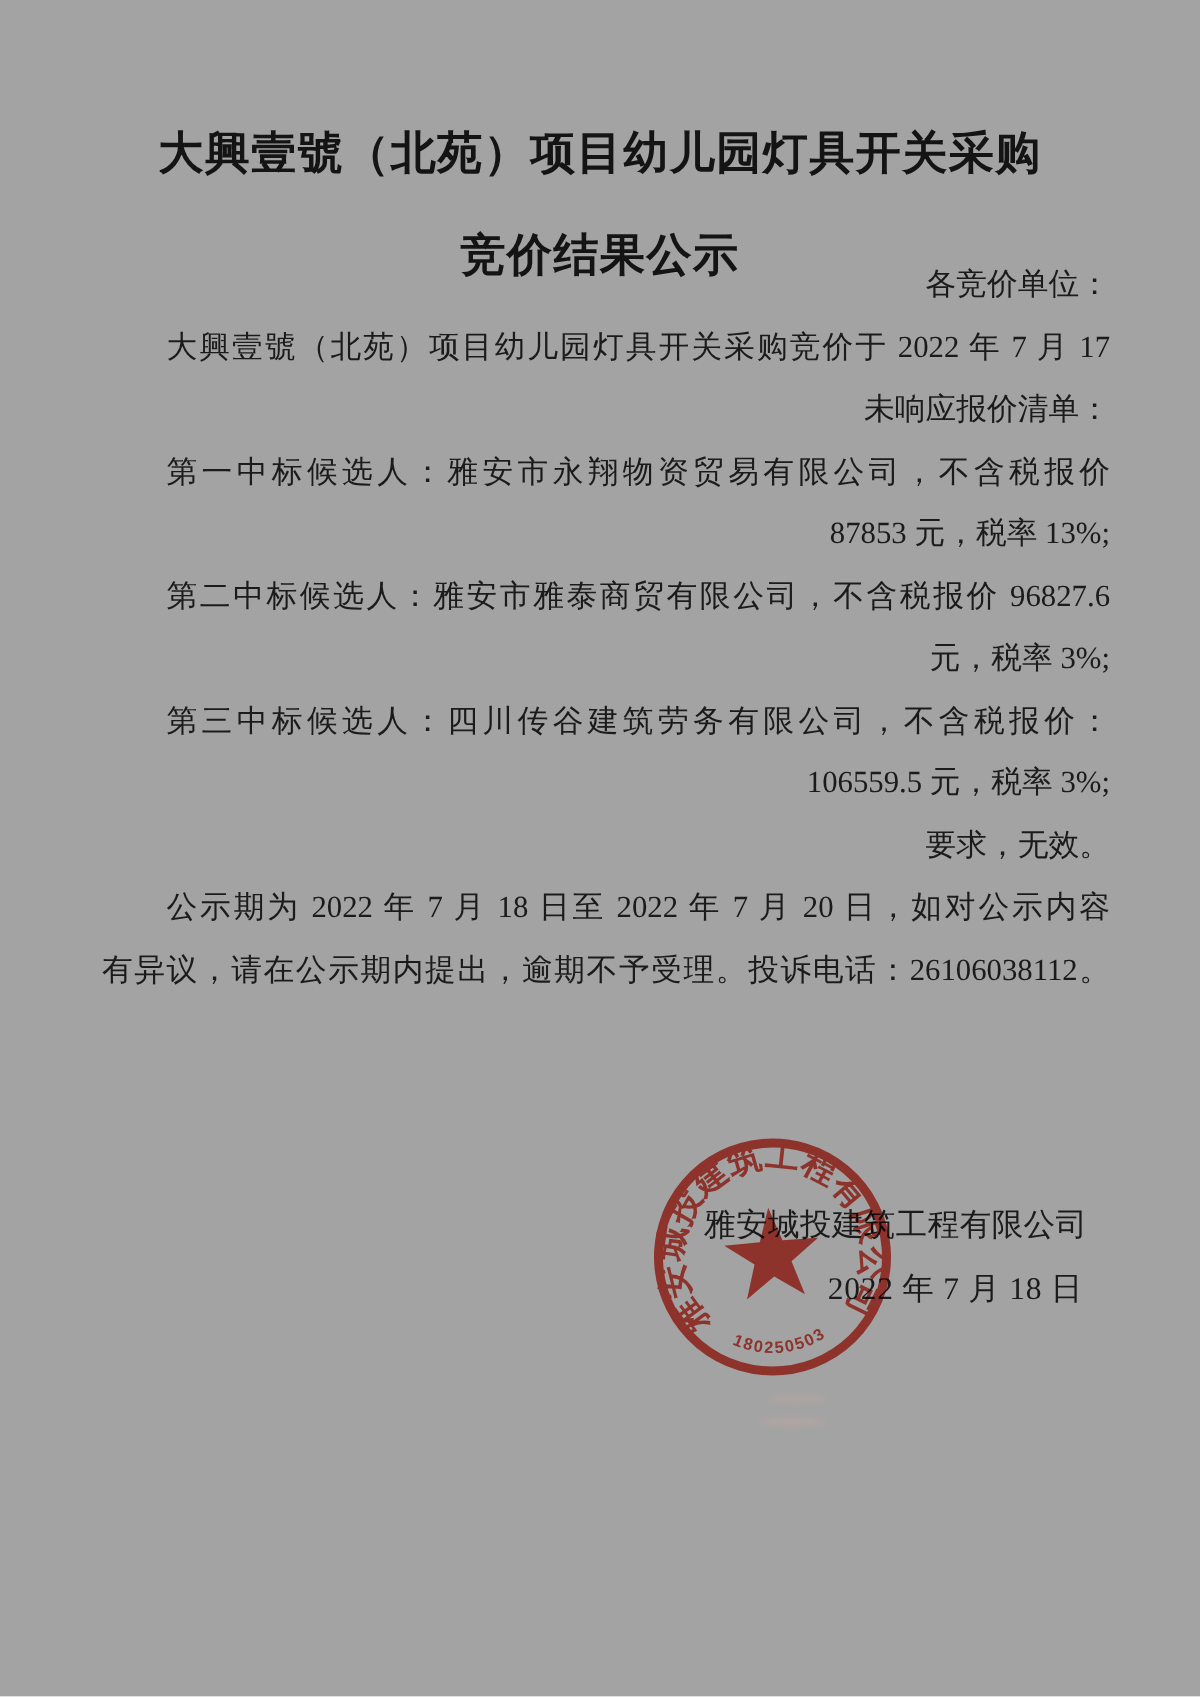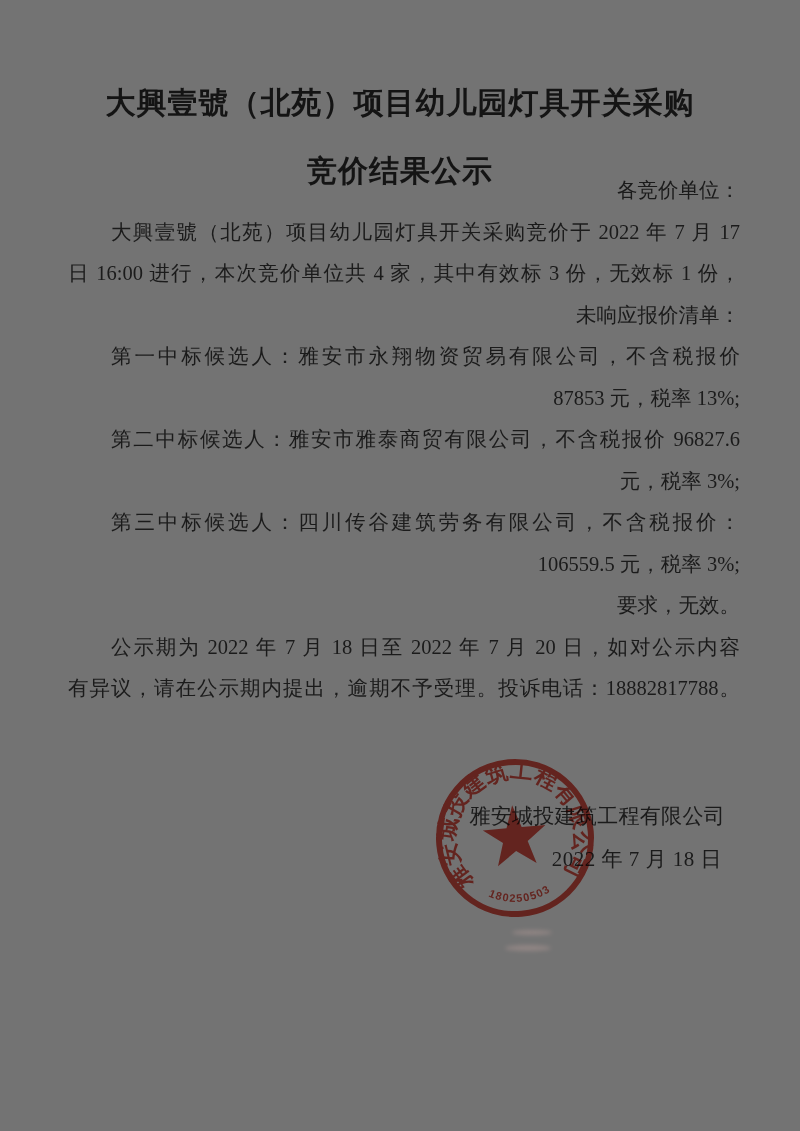--- a/index.html
+++ b/index.html
@@ -1,19 +1,19 @@
 <!DOCTYPE html>
 <html><head>
 <meta charset="utf-8">
 <style>
   html,body { margin:0; padding:0; background:#ffffff; }
   .page {
     position:relative;
     width:800px; height:1131px;
-    background:#737373;
+    background:#a3a3a3;
     overflow:hidden;
     font-family:"Liberation Serif","DejaVu Serif",serif;
     color:#1b1b1b;
   }
   .title {
     position:absolute; top:84px; left:0; width:800px;
     text-align:center;
     font-family:"Liberation Sans","DejaVu Sans",sans-serif;
     font-weight:bold; font-size:30px; color:#141414;
     letter-spacing:1px;
@@ -55,31 +55,30 @@
 <div class="page">
 
   <div class="title">
     <div class="t1">大興壹號（北苑）项目幼儿园灯具开关采购</div>
     <div class="t2">竞价结果公示</div>
   </div>
 
   <div class="body-text" id="body-lines">
       <div class="line">各竞价单位：</div>
       <div class="line justify indent">大興壹號（北苑）项目幼儿园灯具开关采购竞价于 2022 年 7 月 17</div>
-      <div class="line justify">日 16:00 进行，本次竞价单位共 4 家，其中有效标 3 份，无效标 1 份，</div>
       <div class="line">未响应报价清单：</div>
       <div class="line justify indent">第一中标候选人：雅安市永翔物资贸易有限公司，不含税报价</div>
       <div class="line">87853 元，税率 13%;</div>
       <div class="line justify indent">第二中标候选人：雅安市雅泰商贸有限公司，不含税报价 96827.6</div>
       <div class="line">元，税率 3%;</div>
       <div class="line justify indent">第三中标候选人：四川传谷建筑劳务有限公司，不含税报价：</div>
       <div class="line">106559.5 元，税率 3%;</div>
       <div class="line">要求，无效。</div>
       <div class="line justify indent">公示期为 2022 年 7 月 18 日至 2022 年 7 月 20 日，如对公示内容</div>
-      <div class="line justify">有异议，请在公示期内提出，逾期不予受理。投诉电话：18882817788。</div>
+      <div class="line justify">有异议，请在公示期内提出，逾期不予受理。投诉电话：26106038112。</div>
     </div>
 
   <div class="sig-company">雅安城投建筑工程有限公司</div>
   <div class="sig-date">2022 年 7 月  18 日</div>
 
   <div class="stamp">
     <svg width="170" height="170" viewBox="0 0 170 170" xmlns="http://www.w3.org/2000/svg">
       <defs>
         <path id="arcTop" d="M 42.57 127.43 A 60 60 0 1 1 127.43 127.43" fill="none"></path>
         <path id="arcBottom" d="M 51.1 139.3 A 64 64 0 0 0 118.9 139.3" fill="none"></path>

